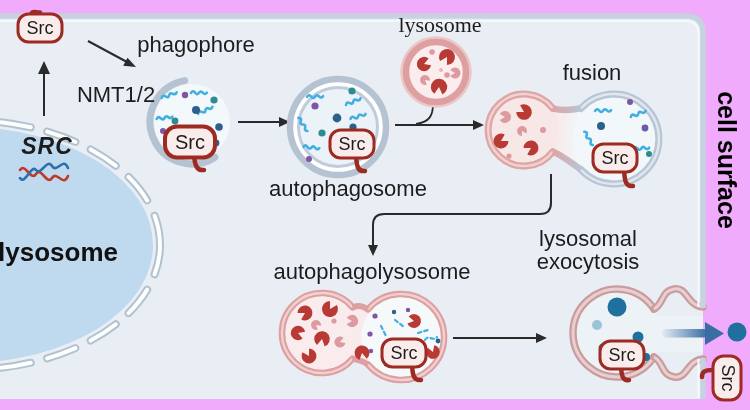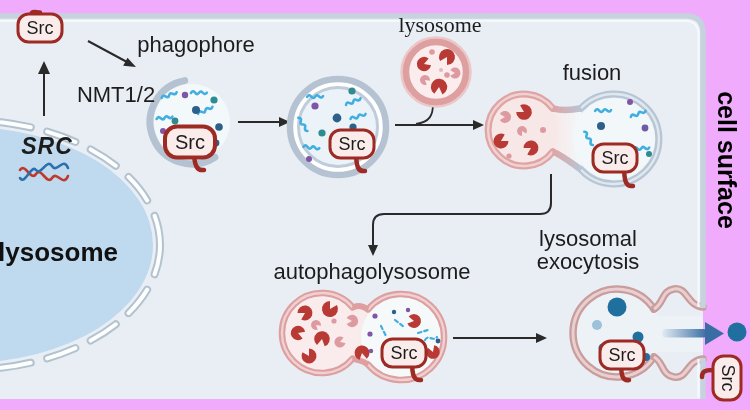--- a/index.html
+++ b/index.html
@@ -261,20 +261,21 @@
     <path d="M698.5,359 V398" fill="none" stroke="#f6f9fb" stroke-width="2.2"></path>
   </g>
 
   <path d="M31,18 C31,10 33,12 40,12.5" fill="none" stroke="#9e2b23" stroke-width="4.5" stroke-linecap="round"></path>
   <path d="M713,370 C704,370 702,372 702,377" fill="none" stroke="#9e2b23" stroke-width="4.5" stroke-linecap="round"></path>
 </svg>
 
 <div class="lbl" style="left:196px;top:34px;">phagophore</div>
 <div class="lbl" style="left:440px;top:14px;font-family:Liberation Serif, serif;">lysosome</div>
 <div class="lbl" style="left:564px;top:62px;margin-left:28px;">fusion</div>
+<div class="lbl" style="left:348px;top:178px;">autophagosome</div>
 <div class="lbl" style="left:372px;top:261px;text-align:center;">autophagolysosome</div>
 <div class="lbl wrap" style="left:588px;top:228px;">lysosomal exocytosis</div>
 <div class="lbl" style="left:88px;top:84px;margin-left:28px;">NMT1/2</div>
 <div class="gene" style="left:47px;top:133px;">SRC</div>
 <div class="lbl-bold" style="left:58px;top:237px;">lysosome</div>
 <div class="vert-label" style="left:726px;top:160px;">cell surface</div>
 
 <div class="src-tag" style="left:40px;top:28px;">Src</div>
 <div class="src-tag big" style="left:190px;top:142px;">Src</div>
 <div class="src-tag" style="left:352px;top:144px;">Src</div>

